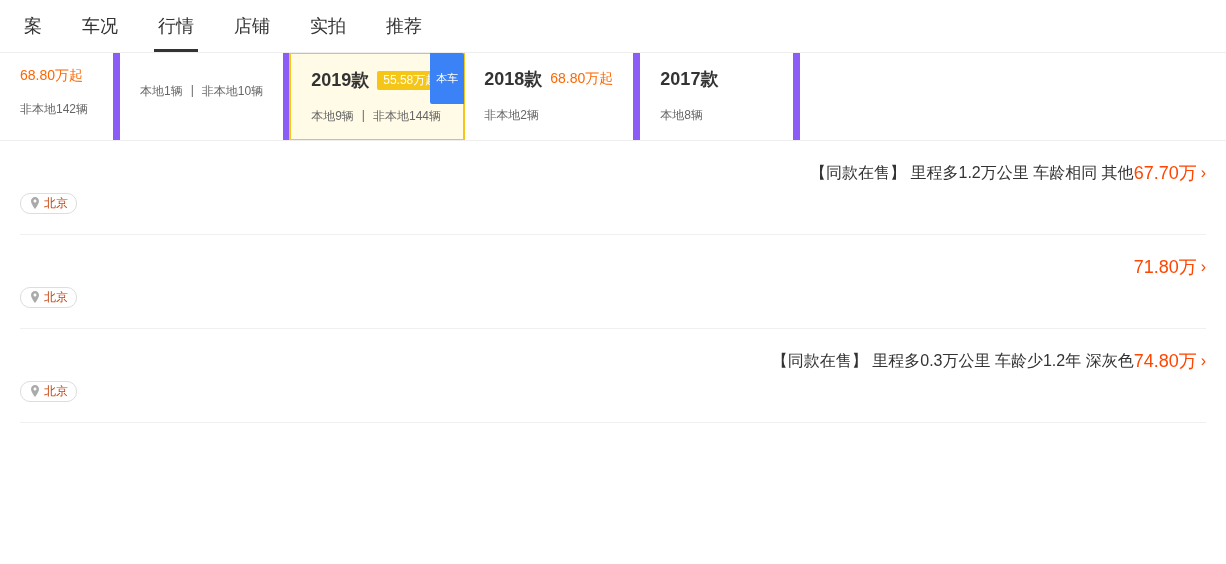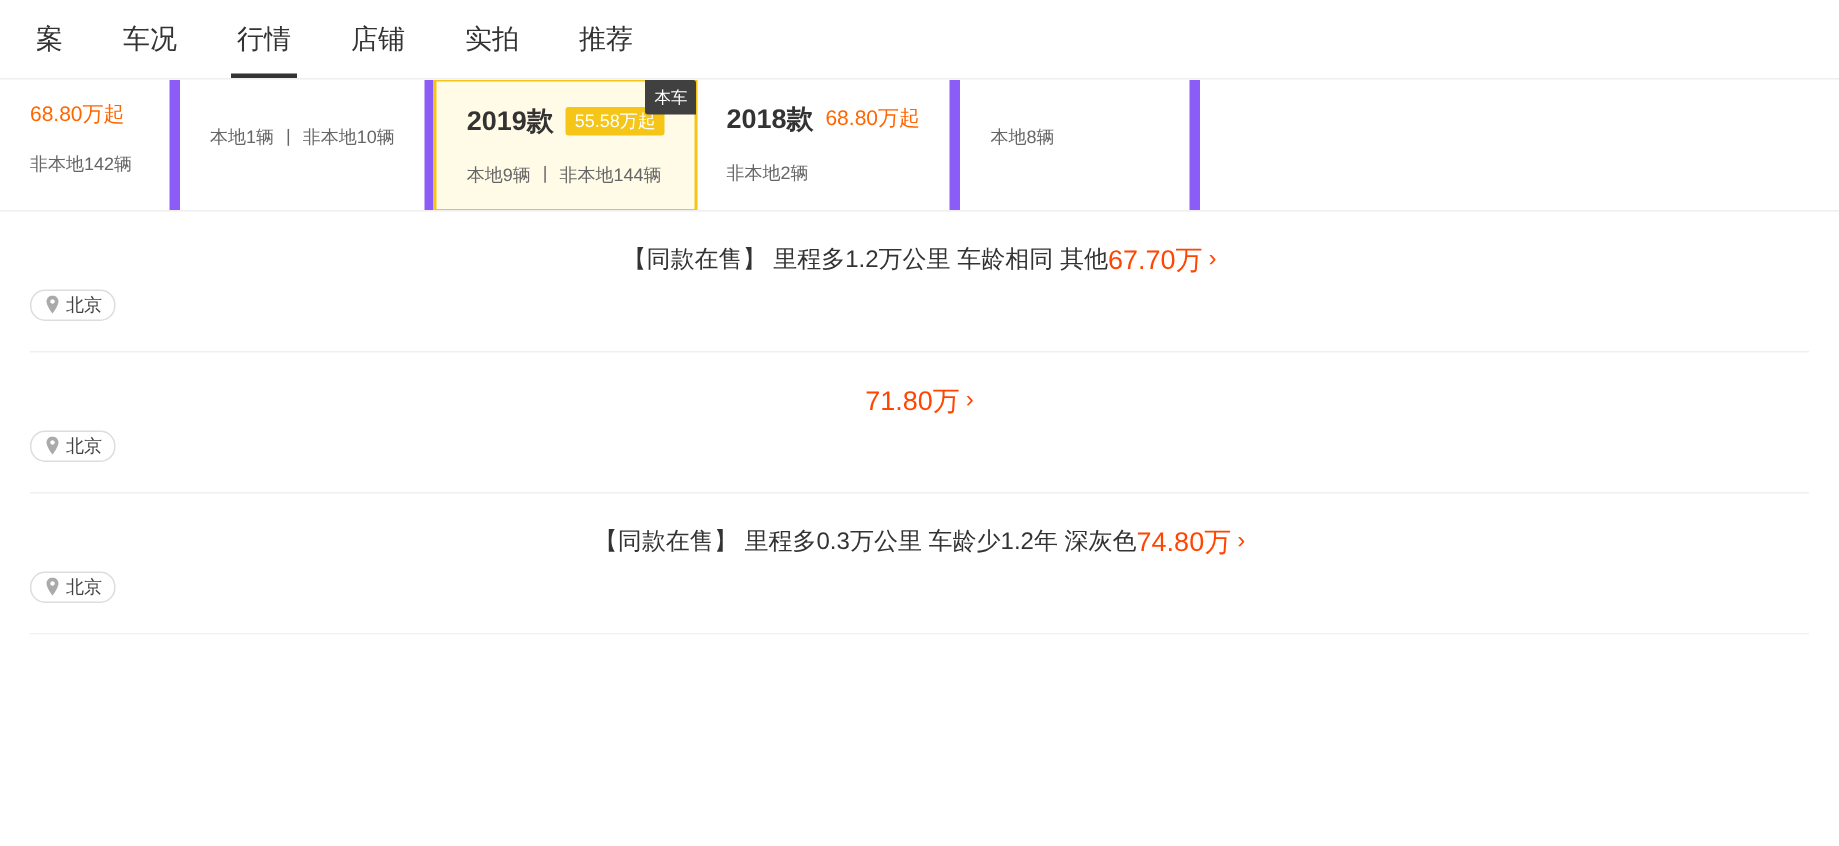--- a/index.html
+++ b/index.html
@@ -87,40 +87,40 @@
       color: #666;
       margin-top: 16px;
     }
     .year-card-bottom span {
       white-space: nowrap;
     }
     .tag-banche {
       position: absolute;
       top: -1px;
       right: -1px;
-      background: #404040;
+      background: #3b82f6;
       color: #fff;
       font-size: 11px;
-      padding: 4px 6px;
+      padding: 18px 6px;
       border-radius: 0 2px 0 2px;
     }
 
     
     .listings {
       padding: 0 20px;
     }
     .listing-item {
       padding: 20px 0;
       border-bottom: 1px solid #f0f0f0;
       cursor: pointer;
     }
     .listing-main {
       display: flex;
       align-items: center;
-      justify-content: center;
+      justify-content: flex-end;
       margin-bottom: 8px;
     }
     .listing-title {
       font-size: 16px;
       color: #333;
     }
     .listing-title .same-tag {
       color: #333;
       font-weight: 500;
     }
@@ -144,21 +144,21 @@
       font-size: 13px;
     }
     .location-tag {
       display: inline-flex;
       align-items: center;
       gap: 3px;
       border: 1px solid #ddd;
       border-radius: 10px;
       padding: 1px 8px;
       font-size: 12px;
-      color: #404040;
+      color: #c2410c;
     }
   </style>
 </head>
 <body>
 
 <div class="nav-tabs">
   <div class="nav-tab">案</div>
   <div class="nav-tab">车况</div>
   <div class="nav-tab active">行情</div>
   <div class="nav-tab">店铺</div>
@@ -202,20 +202,23 @@
     <div class="year-card-top">
       <span class="year-label">2018款</span>
       <span class="price-label">68.80万起</span>
     </div>
     <div class="year-card-bottom">
       <span>非本地2辆</span>
     </div>
   </div>
 
   <div class="year-card">
+    <div class="year-card-top">
+      <span class="year-label">2017款</span>
+    </div>
     <div class="year-card-bottom">
       <span>本地8辆</span>
     </div>
   </div>
 
 </div>
 
 <div class="listings">
 
   <div class="listing-item">

